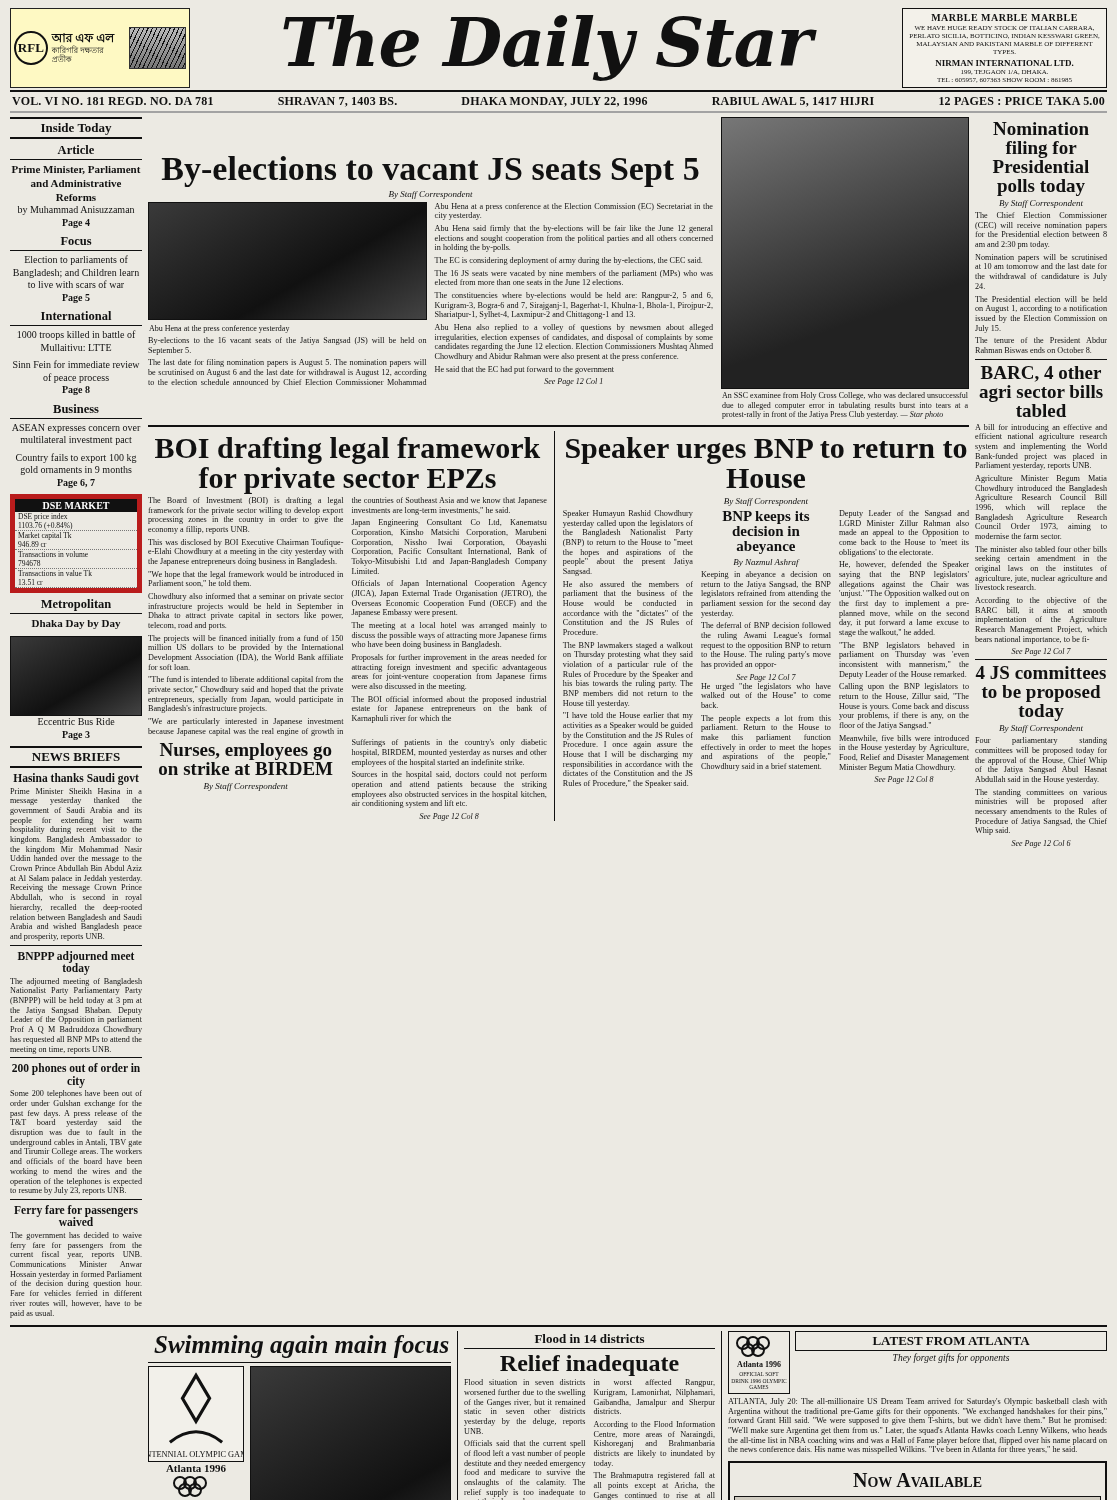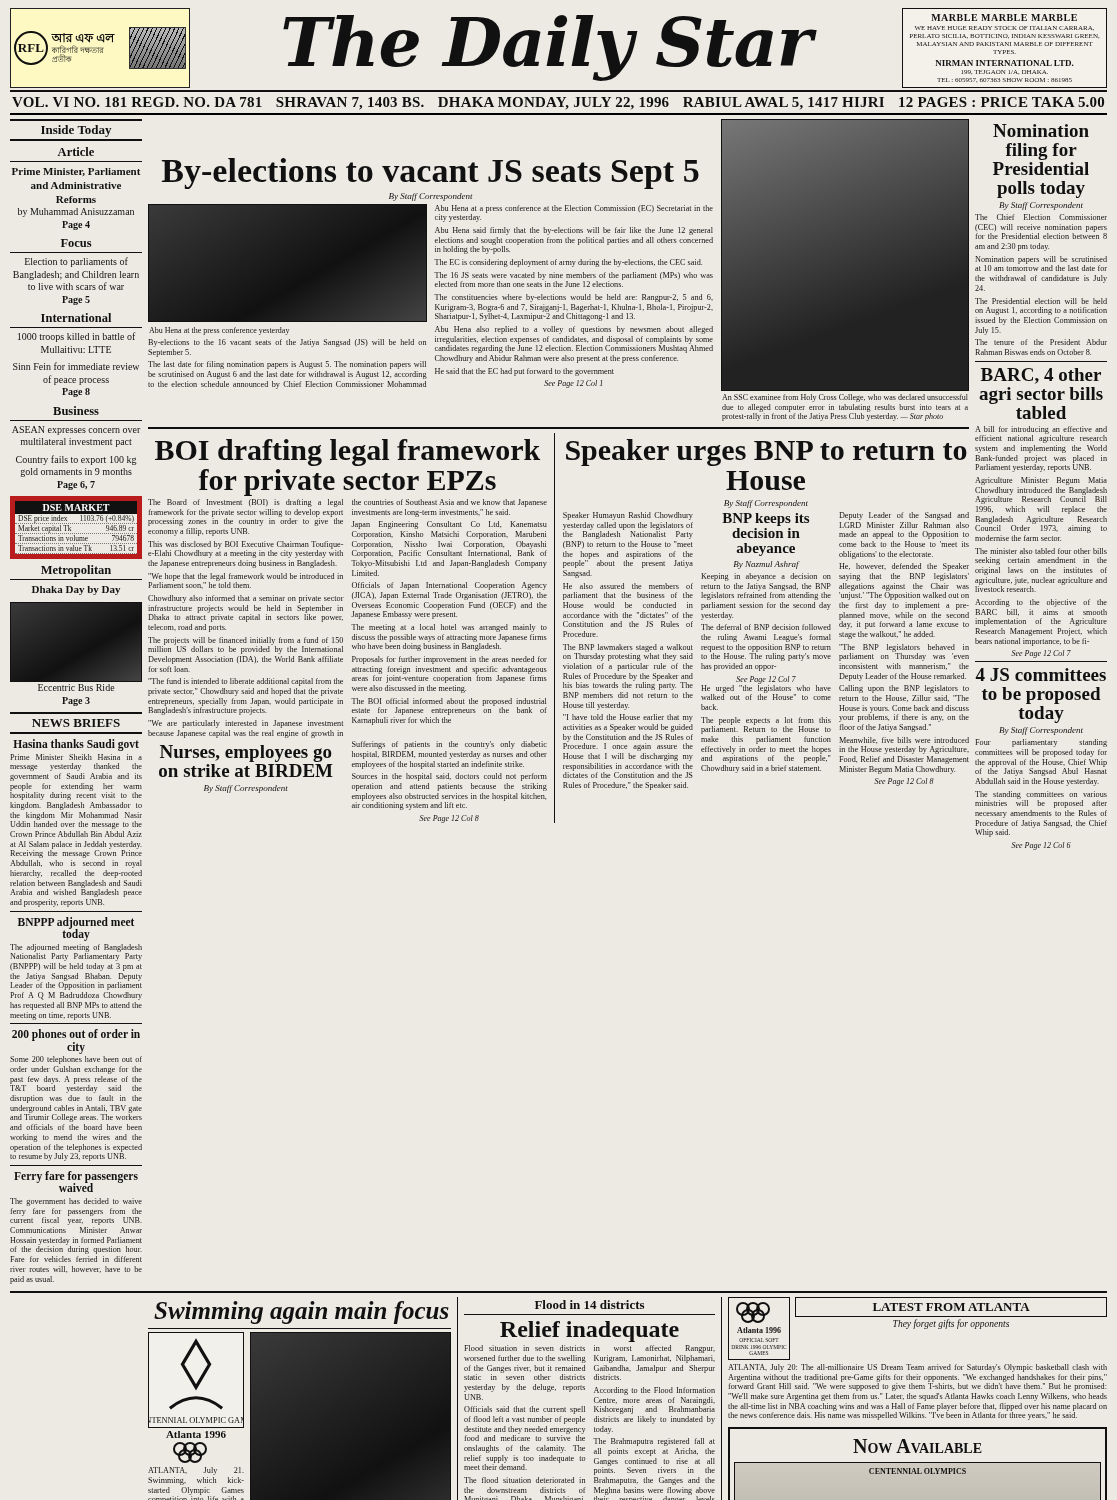--- a/index.html
+++ b/index.html
@@ -37,21 +37,21 @@
     line-height:0.95;
     letter-spacing:-1px;
     margin-top:2px;
     font-style:italic;
   }
   .ad-box { width:205px; border:1px solid #111; padding:3px; font-size:7.5px; line-height:1.15; text-align:center; background:#f3f1ea;}
   .ad-box .hdr { font-weight:bold; font-size:10px; letter-spacing:0.5px;}
   .ad-box .co { font-weight:bold; font-size:9px; margin-top:2px;}
   .ad-line { font-size:7px; }
 
-  .dateline { display:flex; justify-content:space-between; font-size:15px; font-weight:bold; padding:2px 2px; border-bottom:2px solid #000000; letter-spacing:0.2px;}
+  .dateline { display:flex; justify-content:space-between; font-size:12px; font-weight:bold; padding:2px 2px; border-bottom:2px solid #a3a3a3; letter-spacing:0.2px;}
 
   
   .body-grid { display:flex; gap:6px; margin-top:4px; }
   .col-left { width:132px; }
   .col-mid { flex:1; }
   .col-right { width:132px; }
   .hdr-bar { text-align:center; font-weight:bold; font-size:13px; border-top:2px solid #111; border-bottom:2px solid #111; padding:1px 0; margin-bottom:3px;}
   .sect-title { text-align:center; font-weight:bold; font-size:12.5px; border-bottom:1px solid #111; margin:4px 0 3px; padding-bottom:1px;}
   .il-item { text-align:center; font-size:10px; line-height:1.25; margin-bottom:5px;}
   .il-item b { font-size:11px; }
@@ -81,21 +81,21 @@
 
   .olympic-rings { width:46px;height:22px;position:relative;margin:2px auto;}
   .ring { position:absolute; width:14px;height:14px;border:2px solid #111;border-radius:50%;}
 
   .swim-title { font-style:italic; font-weight:bold; font-size:25px; padding-left:6px;}
   .atl-hdr { border:1px solid #111; text-align:center; font-weight:bold; font-size:13px; padding:1px; }
   .sub-it { text-align:center; font-style:italic; font-size:9.5px; margin:2px 0 3px;}
 
   .dse { border:5px solid #b91c1c; font-size:7.5px; }
   .dse-h { background:#111; color:#fff; text-align:center; font-weight:bold; font-size:10px; padding:1px;}
-  .dse-row { display:flex; justify-content:space-between; padding:0 3px; border-bottom:1px dotted #777;}
+  .dse-row { display:flex; justify-content:space-between; padding:0 3px; border-bottom:1px dotted #777;flex-direction:column;}
   .avail { border:2px solid #111; text-align:center; padding:4px; }
   .avail h2 { font-size:20px; margin:2px 0; font-variant:small-caps; }
   .poster { height:200px; background:linear-gradient(#cfcbc0,#8d8a83); border:1px solid #111; position:relative; margin:4px 0; overflow:hidden;}
   .poster .pt { text-align:center; font-size:8px; font-weight:bold; padding-top:4px;}
   .poster .runner { position:absolute; left:34%; top:38px; width:46px;height:110px;background:#2a2a2a; border-radius:40% 40% 20% 20%;}
   .bottombar { display:flex; gap:6px; }
 </style>
 </head>
 <body>
 

